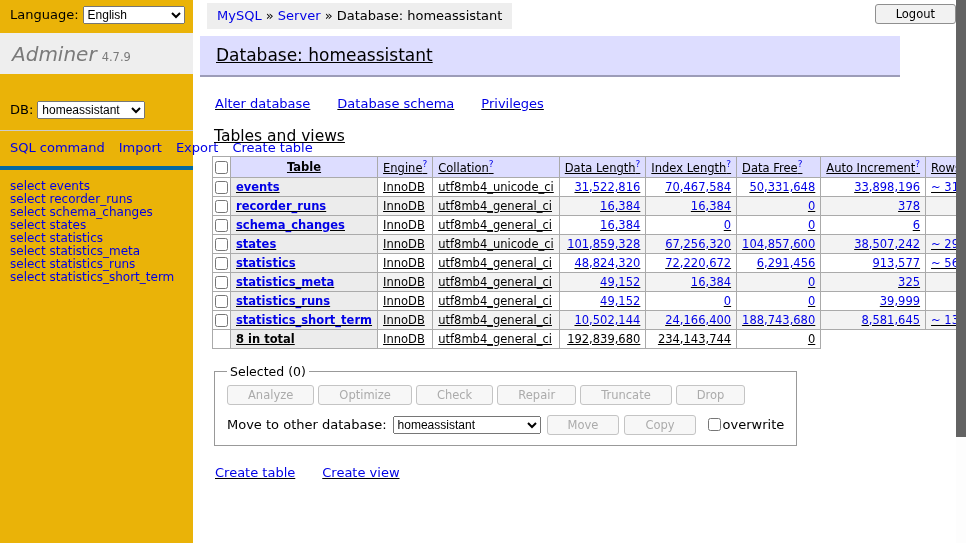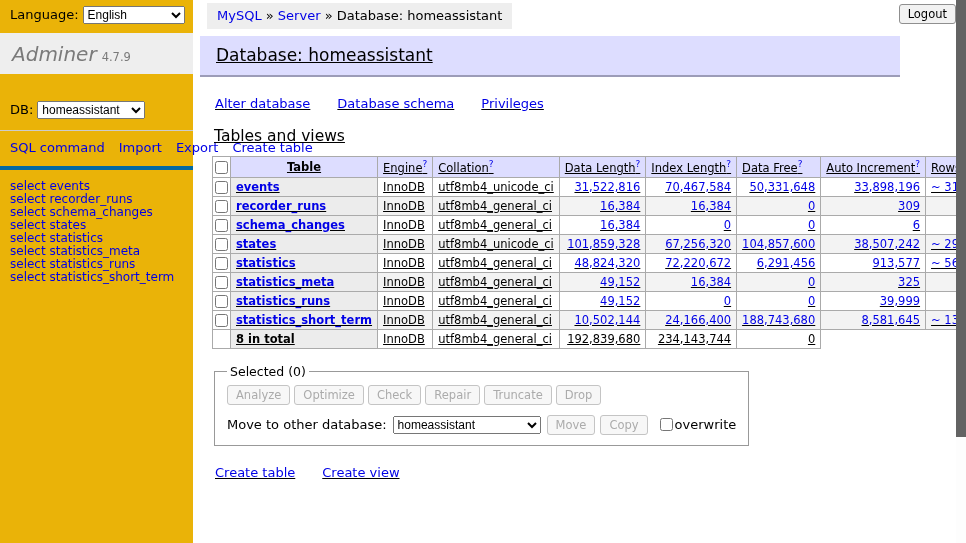--- a/index.html
+++ b/index.html
@@ -23,21 +23,21 @@
   .quick-links { padding:9px 10px 10px 10px; border-bottom:4px solid #0369a1; line-height:16px; }
   .quick-links a { margin-right:14px; white-space:nowrap; }
   .table-list { padding:10px 0 0 10px; font-size:12px; line-height:13px; }
   .table-list .tl-row { white-space:nowrap; overflow:hidden; }
 
   
   #main { position:absolute; left:193px; top:0; width:763px; height:543px;text-decoration:underline; }
   #breadcrumb { display:inline-block; background:#eee; margin:3px 0 0 14px; padding:5px 10px 6px; white-space:nowrap; }
   #logout-btn { position:absolute; top:4px; right:0; }
   button.sysbtn {
-    font-family:inherit; font-size:11.5px; padding:2px 8px;
+    font-family:inherit; font-size:11.5px; padding:2px 20px;
     border:1px solid #8f8f8f; border-radius:3px; background:#f2f2f2; color:#000; cursor:pointer;
   }
   button.sysbtn:disabled { border-color:#c4c4c4; background:#f7f7f7; color:#ababab; cursor:default; }
   #page-title { background:#ddddff; border-bottom:2px solid #9c9cb8; margin:7px 0 0 7px; width:700px;
     padding:9px 16px 10px; font-size:17px; font-weight:400; }
   #content { padding:0 0 0 19px; }
   .links-row { margin:19px 0 0 3px; }
   .links-row a { margin-right:27px; }
   h3.sec { font-size:15.5px; font-weight:400; margin:16px 0 0 2px; }
 
@@ -139,21 +139,21 @@
             <td class="num"><a>~ 312,180</a></td>
           </tr>
           <tr class="alt">
             <td class="check"><input type="checkbox" style=""></td>
             <th class="name"><a>recorder_runs</a></th>
             <td>InnoDB</td>
             <td>utf8mb4_general_ci</td>
             <td class="num"><a>16,384</a></td>
             <td class="num"><a>16,384</a></td>
             <td class="num"><a>0</a></td>
-            <td class="num"><a>309</a></td>
+            <td class="num"><a>378</a></td>
             <td class="num"></td>
           </tr>
           <tr>
             <td class="check"><input type="checkbox" style=""></td>
             <th class="name"><a>schema_changes</a></th>
             <td>InnoDB</td>
             <td>utf8mb4_general_ci</td>
             <td class="num"><a>16,384</a></td>
             <td class="num"><a>0</a></td>
             <td class="num"><a>0</a></td>

